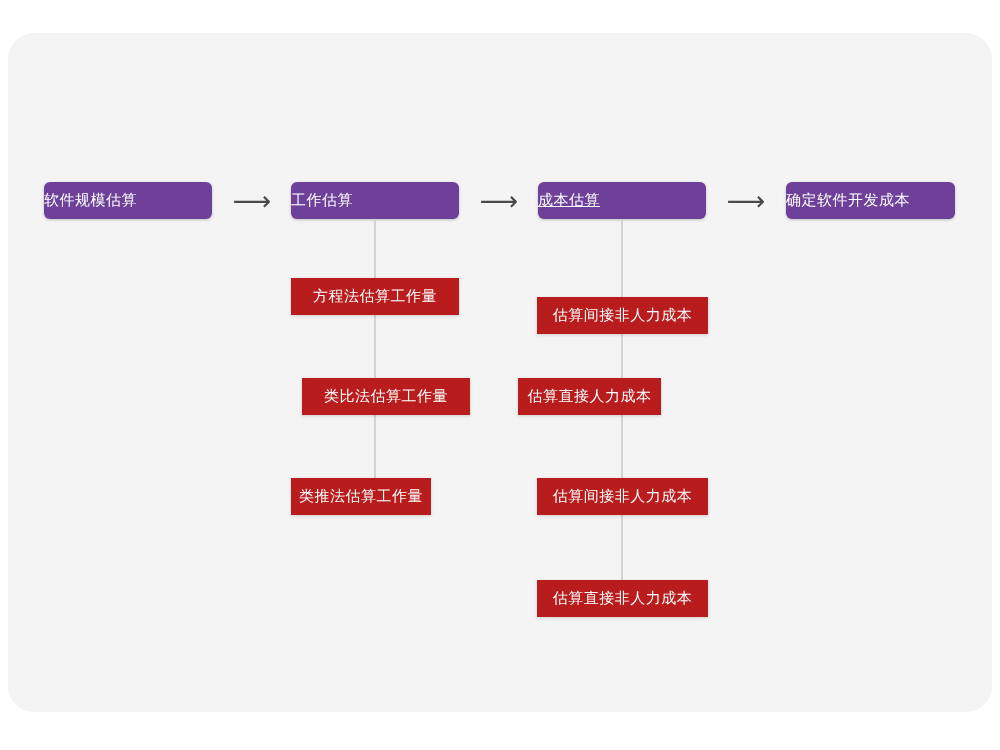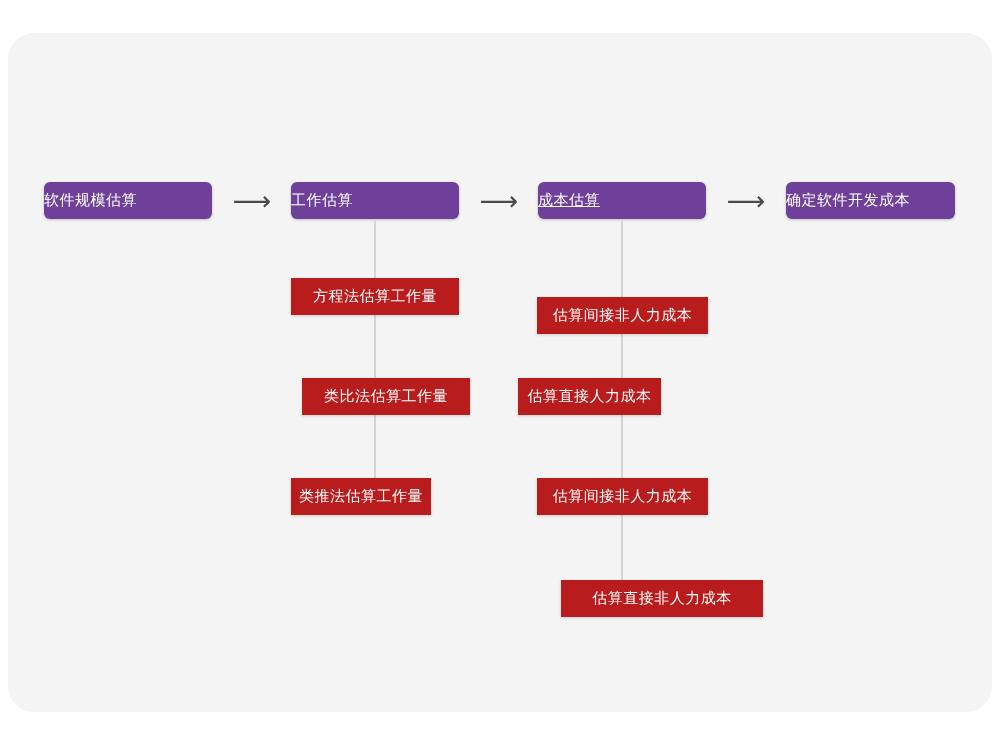--- a/index.html
+++ b/index.html
@@ -151,17 +151,17 @@
 
   <div class="substep" style="left:537px; top:279px; width:171px;margin-top:18px;">
     <span>估算间接非人力成本</span>
   </div>
   <div class="substep" style="left:518px; top:378px; width:143px;">
     <span>估算直接人力成本</span>
   </div>
   <div class="substep" style="left:537px; top:478px; width:171px;">
     <span>估算间接非人力成本</span>
   </div>
-  <div class="substep" style="left:537px; top:580px; width:202px;margin-left:24px;">
+  <div class="substep" style="left:537px; top:580px; width:171px;">
     <span>估算直接非人力成本</span>
   </div>
 
 </div>
 
 </body></html>

